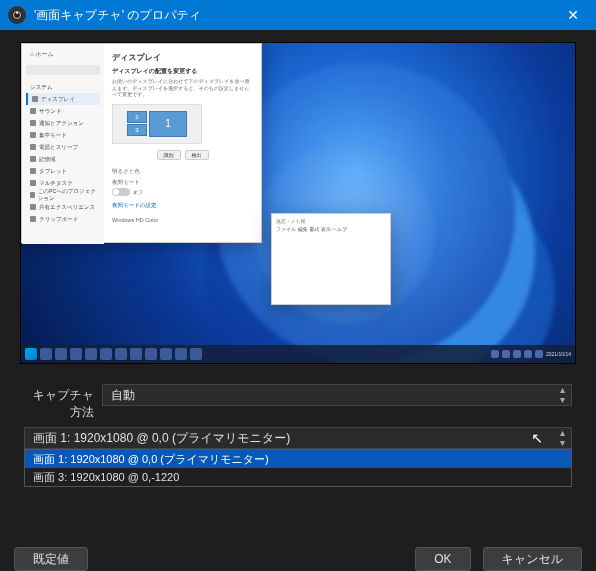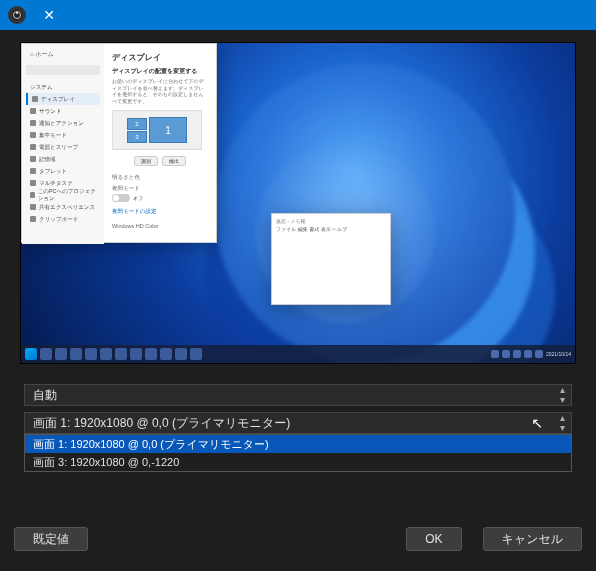--- a/index.html
+++ b/index.html
@@ -10,21 +10,21 @@
   .titlebar .title { flex: 1; }
   .titlebar .close { width: 30px; text-align: center; font-size: 14px; cursor: pointer; }
   .content { padding: 12px; }
   .preview { width: 556px; height: 322px; margin: 0 auto 16px auto; background: #0a0a2a; position: relative; overflow: hidden; border: 1px solid #000; }
   
   .wallpaper { position: absolute; inset: 0; background: radial-gradient(circle at 60% 40%, #4aa8ff 0%, #1e6dd8 25%, #0b3b9c 55%, #041a4f 100%); }
   .wallpaper::before, .wallpaper::after { content: ""; position: absolute; border-radius: 50%; background: radial-gradient(circle, rgba(255,255,255,0.15), rgba(30,109,216,0.5)); filter: blur(2px); }
   .wallpaper::before { width: 300px; height: 300px; right: 60px; top: 20px; box-shadow: 40px 40px 0 -20px rgba(74,168,255,0.6), 80px 80px 0 -40px rgba(30,109,216,0.5), -40px 60px 0 -30px rgba(11,59,156,0.6); }
   .wallpaper::after { width: 180px; height: 180px; right: 140px; top: 100px; background: radial-gradient(circle, rgba(180,220,255,0.3), rgba(30,109,216,0.2)); }
   .win-window { position: absolute; background: #fff; border: 1px solid #ccc; box-shadow: 0 4px 20px rgba(0,0,0,0.3); }
-  .settings-win { left: 0; top: 0; width: 196px; height: 200px; font-size: 6px; color: #333; }
+  .settings-win { left: 0; top: 0; width: 241px; height: 200px; font-size: 6px; color: #333; }
   .settings-sidebar { position: absolute; left: 0; top: 0; width: 82px; height: 200px; background: #f7f7f7; padding: 6px 4px; }
   .settings-sidebar .user { font-size: 6px; color: #555; margin-bottom: 6px; padding-left: 4px; }
   .settings-sidebar .search { height: 10px; background: #e8e8e8; border-radius: 2px; margin-bottom: 6px; }
   .settings-sidebar .navitem { display: flex; align-items: center; height: 12px; padding: 0 4px; font-size: 5.5px; color: #444; }
   .settings-sidebar .navitem.active { background: #e4eef9; border-left: 2px solid #0078d4; }
   .settings-sidebar .navitem .ibox { width: 6px; height: 6px; background: #888; margin-right: 3px; border-radius: 1px; }
   .settings-main { position: absolute; left: 82px; top: 0; right: 0; bottom: 0; padding: 8px; background: #fff; }
   .settings-main h1 { font-size: 8px; font-weight: 600; margin-bottom: 4px; }
   .settings-main h2 { font-size: 6px; font-weight: 600; margin-bottom: 2px; }
   .settings-main .desc { font-size: 5px; color: #666; margin-bottom: 6px; line-height: 1.3; }
@@ -53,36 +53,37 @@
   .row { display: flex; align-items: flex-start; margin-bottom: 6px; }
   .row .label { width: 78px; text-align: right; padding-right: 8px; color: #ddd; font-size: 12px; padding-top: 3px; }
   .row .field { flex: 1; }
   .select { background: #2b2b2b; border: 1px solid #444; color: #e0e0e0; font-size: 12px; height: 22px; display: flex; align-items: center; padding: 0 8px; position: relative; }
   .select .caret { position: absolute; right: 6px; top: 50%; transform: translateY(-50%); color: #aaa; font-size: 10px; line-height: 1; }
   .dropdown-open { position: relative; }
   .dropdown-list { background: #1f1f1f; border: 1px solid #555; }
   .dropdown-list .opt { font-size: 11px; color: #e0e0e0; padding: 2px 8px; line-height: 14px; }
   .dropdown-list .opt.sel { background: #0758b8; color: #fff; }
   .cursor { position: absolute; right: 28px; top: 2px; color: #fff; font-size: 14px; pointer-events: none; }
-  .footer { position: absolute; left: 0; right: 0; bottom: 0; height: 44px; display: flex; align-items: flex-start; padding: 0 14px; }
+  .footer { position: absolute; left: 0; right: 0; bottom: 0; height: 44px; display: flex; align-items: flex-end; padding: 0 14px; }
   .footer .fbtn { background: #3d3d3d; border: 1px solid #555; color: #e0e0e0; font-size: 12px; height: 24px; padding: 0 18px; display: flex; align-items: center; border-radius: 3px; cursor: pointer; }
   .footer .spacer { flex: 1; }
-  .footer .fbtn + .fbtn { margin-left: 21px; }
+  .footer .fbtn + .fbtn { margin-left: 12px; }
 </style>
 </head>
 <body>
 
 <div class="titlebar">
   <span class="icon">
     <svg viewBox="0 0 24 24">
         <circle cx="12" cy="12" r="10" fill="#222"></circle>
         <circle cx="12" cy="12" r="7" fill="none" stroke="#fff" stroke-width="1.5"></circle>
         <circle cx="12" cy="8" r="2" fill="#fff"></circle>
       </svg>
   </span>
+  <span class="title">'画面キャプチャ' のプロパティ</span>
   <span class="close">✕</span>
 </div>
 
 <div class="content">
 
   <div class="preview">
     <div class="wallpaper"></div>
 
     <div class="win-window settings-win">
       <div class="settings-sidebar">
@@ -189,20 +190,21 @@
         <div class="ticon"></div>
         <div class="ticon"></div>
         <div class="ticon"></div>
         <span>2021/10/14</span>
       </div>
     </div>
   </div>
 
   <div class="fields">
     <div class="row">
+      <div class="label">キャプチャ方法</div>
       <div class="field">
         <div class="select">
           <span>自動</span>
           <span class="caret">▴<br>▾</span>
         </div>
       </div>
     </div>
     <div class="row">
       <div class="field dropdown-open">
         <div class="select">

